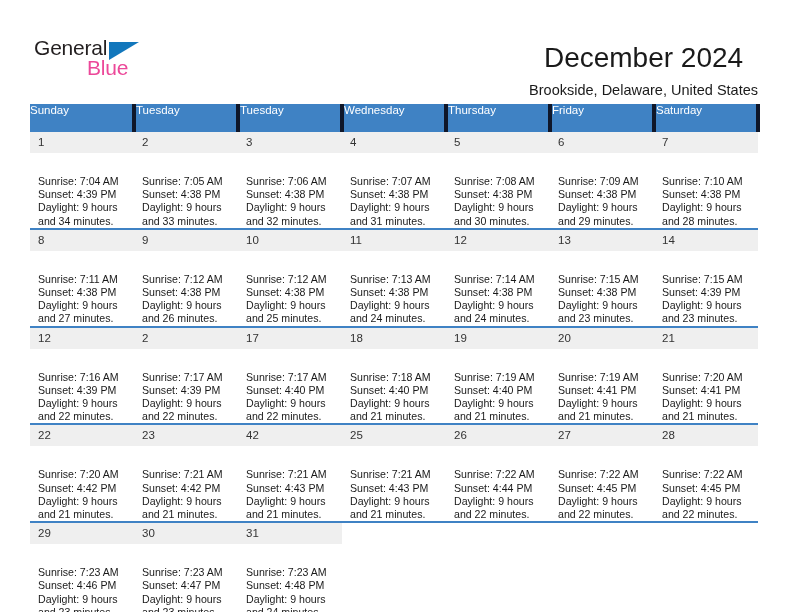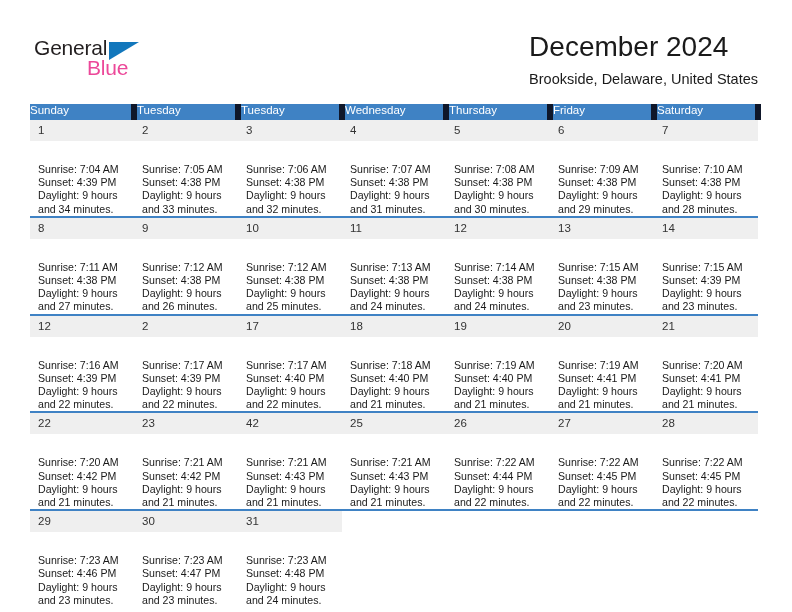--- a/index.html
+++ b/index.html
@@ -65,22 +65,22 @@
     top: 6px;
     width: 0;
     height: 0;
     border-left: 30px solid #1277bc;
     border-bottom: 18px solid transparent;
   }
 
   .title-block {
     position: absolute;
     right: 34px;
-    top: 30px;
-    text-align: left;
+    top: 41px;
+    text-align: center;
   }
   .cal-title {
     font-size: 28px;
     font-weight: normal;
     color: #1a1a1a;
     line-height: 34px;
     white-space: nowrap;
   }
   .cal-subtitle {
     margin-top: 6px;
@@ -107,23 +107,23 @@
     vertical-align: top;
   }
 
   .dow {
     background: #3f82c4;
     color: #ffffff;
     font-size: 11.5px;
     font-weight: normal;
     text-align: left;
     padding: 5px 0 5px 8px;
-    height: 16px;
+    height: 28px;
     line-height: 12px;
-    border-right: 6px solid #0f172a;
+    border-right: 4px solid #0f172a;
   }
 
   .week-row > td {
     border-top: 2px solid #3f82c4;
     height: 88px;
   }
   .week-row.first > td {
     border-top: none;
   }
 

